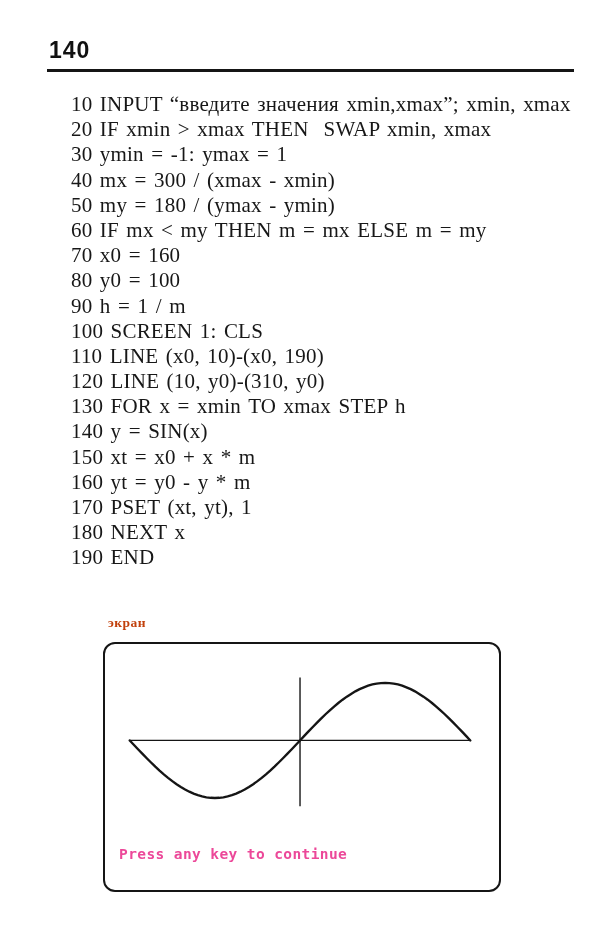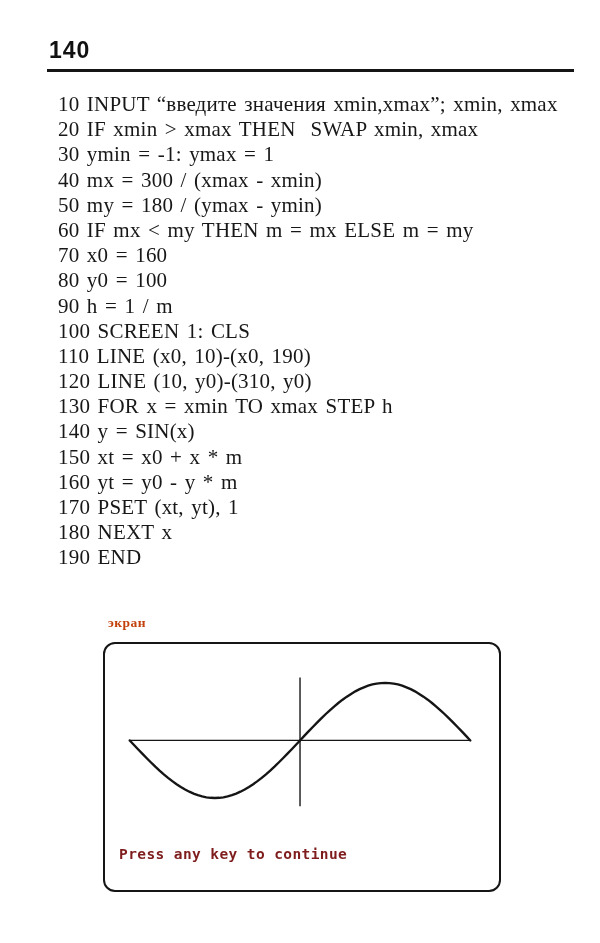--- a/index.html
+++ b/index.html
@@ -41,20 +41,21 @@
     font-family: "Liberation Serif", serif;
     font-size: 21px;
     line-height: 25.2px;
     letter-spacing: 0.2px;
     word-spacing: 2px;
     white-space: pre;
     color: #171717;
   }
   .program-line {
     height: 25.2px;
+    margin-left: 13px;
   }
   .figure-label {
     position: absolute;
     left: 108px;
     top: 615px;
     font-family: "Liberation Serif", serif;
     font-weight: 700;
     font-size: 13.5px;
     letter-spacing: 0.5px;
     color: #c2410c;
@@ -78,21 +79,21 @@
     height: 100%;
   }
   .press-key {
     position: absolute;
     left: 14px;
     top: 202px;
     font-family: "DejaVu Sans Mono", monospace;
     font-weight: 700;
     font-size: 14.5px;
     letter-spacing: 0.4px;
-    color: #7f1d1d;
+    color: #ec4899;
     white-space: pre;
   }
 </style>
 </head>
 <body>
 
 <div class="page">
 
   <div class="page-number">140</div>
 

